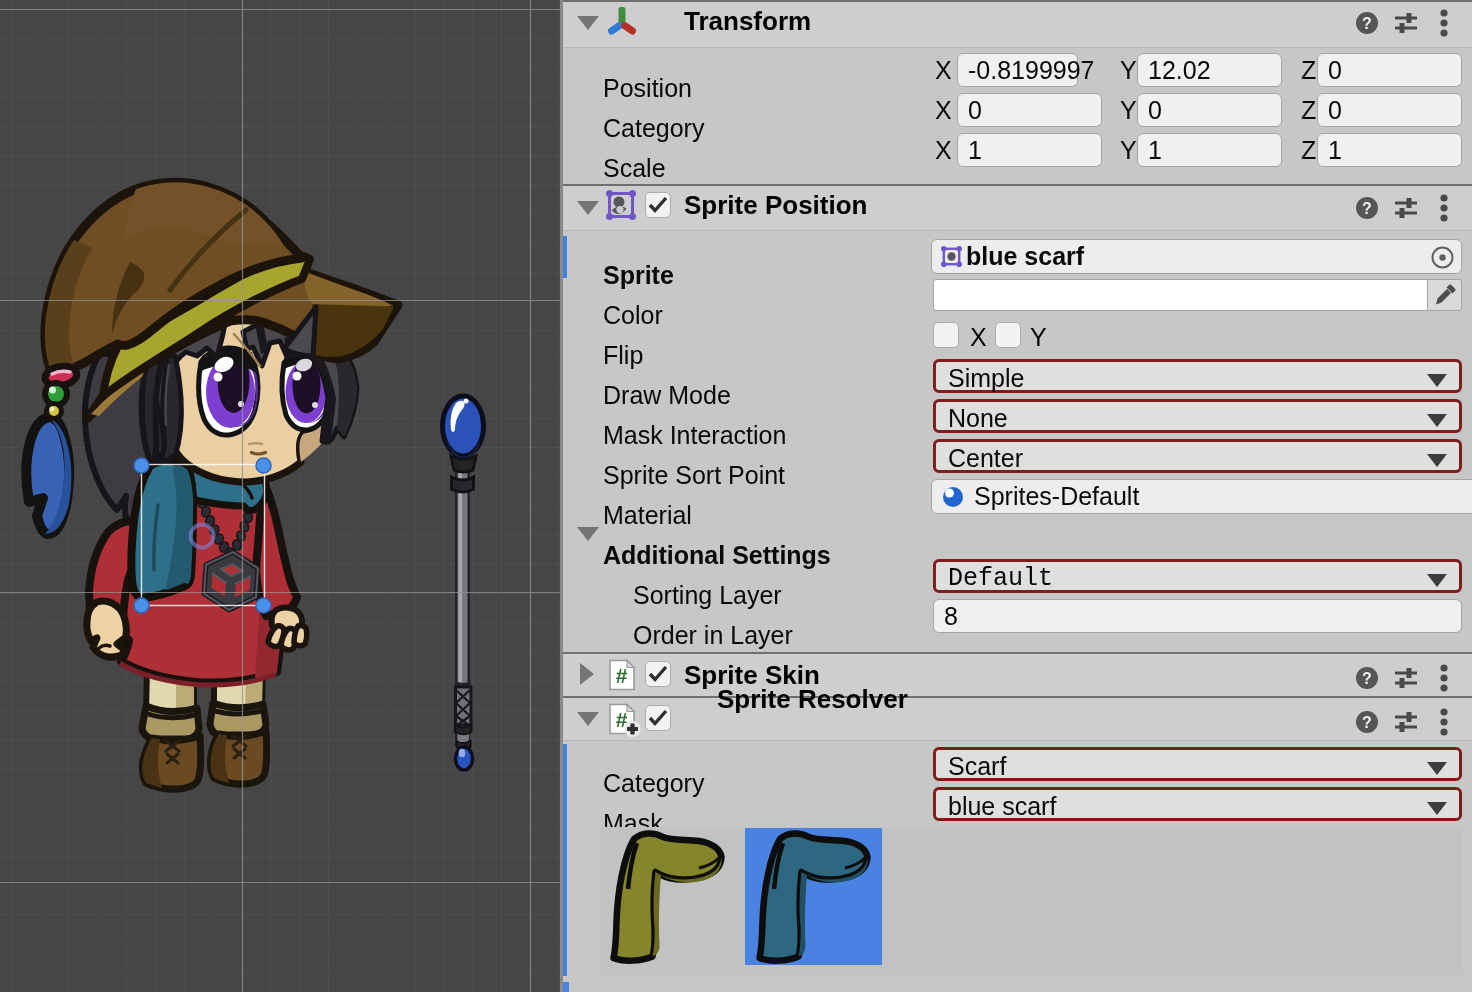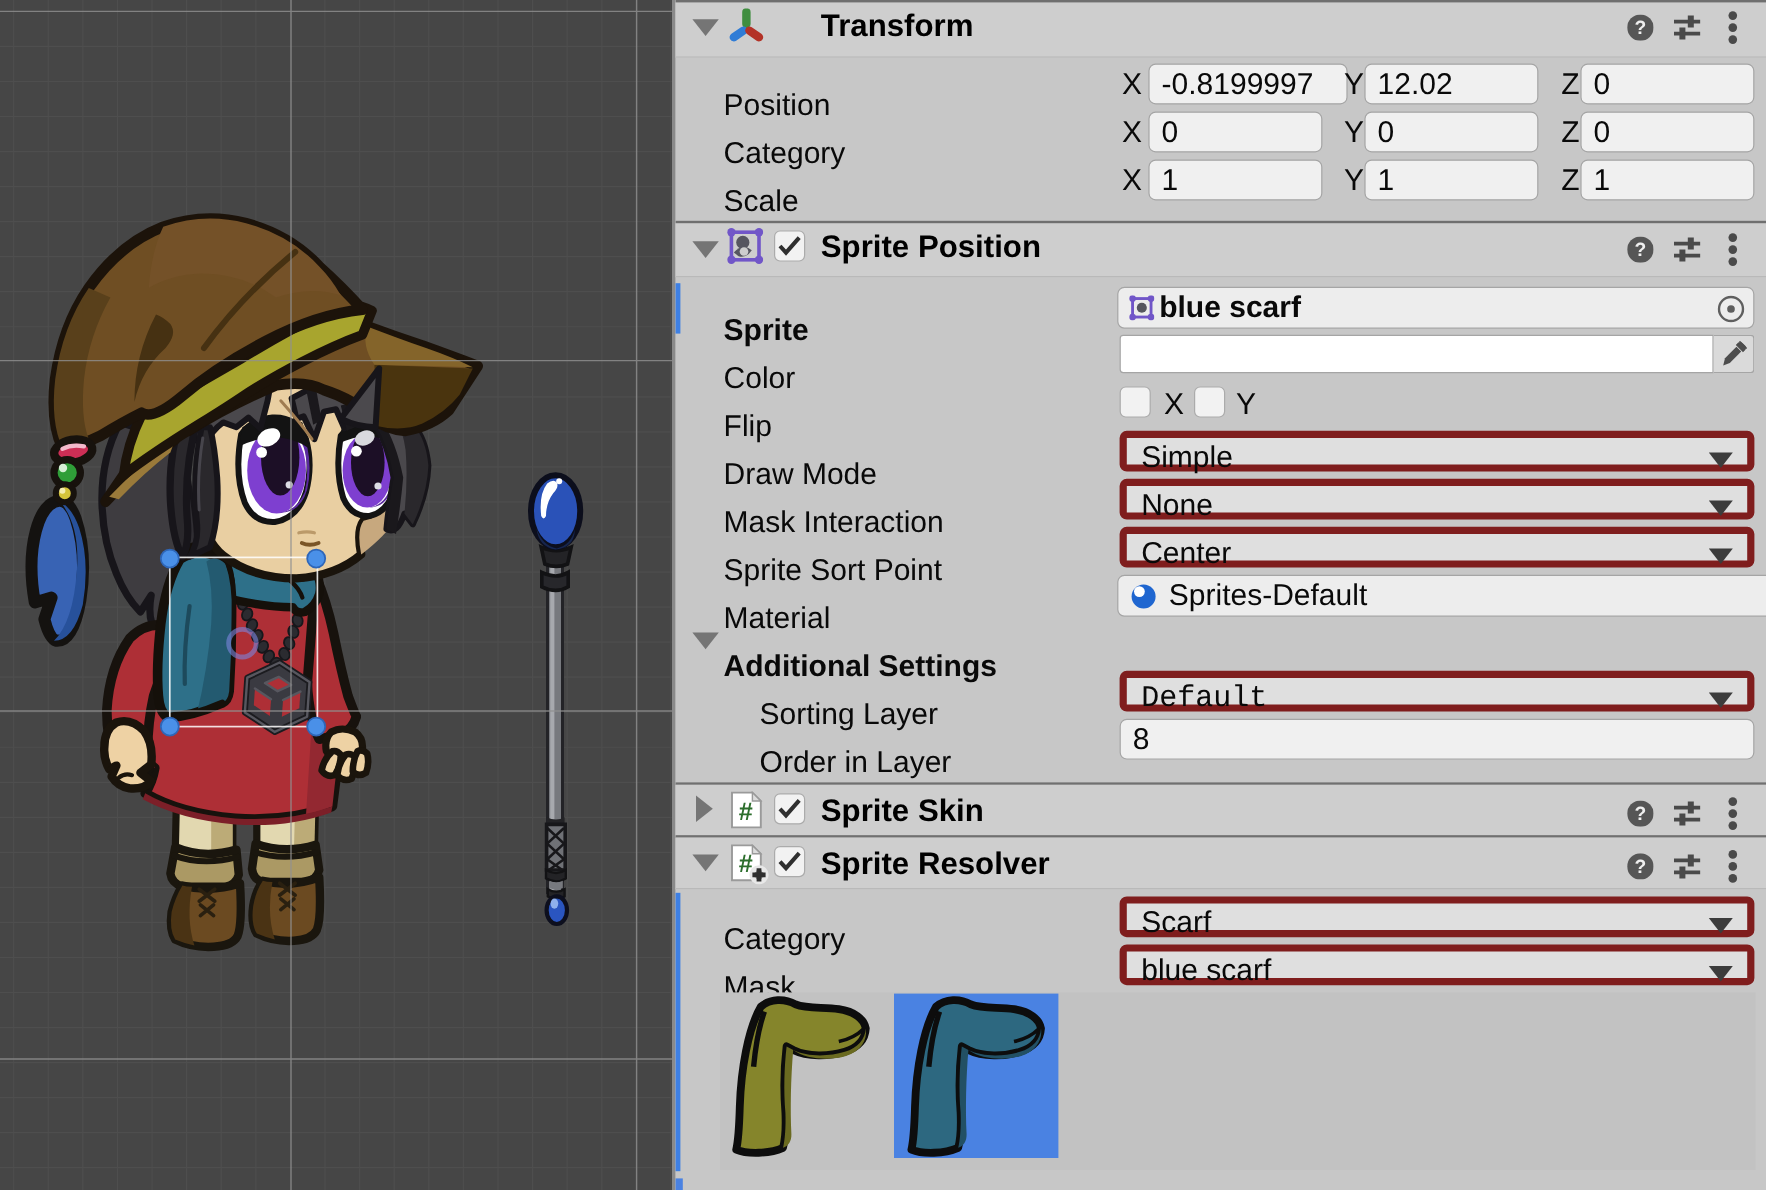--- a/index.html
+++ b/index.html
@@ -9,21 +9,21 @@
 #scene{position:absolute;left:0;top:0;width:560px;height:992px;background:#464646;}
 #vsep{position:absolute;left:560px;top:0;width:3px;height:992px;background:#8a8a8a;}
 #insp{position:absolute;left:563px;top:0;width:909px;height:992px;background:#c7c7c7;color:#090909;}
 .abs{position:absolute;}
 .hdr{position:absolute;left:0;width:909px;background:#cecece;}
 .htitle{position:absolute;left:121px;font-size:26px;font-weight:bold;color:#000;}
 .lbl{position:absolute;left:40px;font-size:25px;color:#090909;margin-top:18px;}
 .fld{position:absolute;background:#f0f0f0;border:1px solid #a5a5a5;border-radius:6px;
   font-size:25px;color:#090909;box-sizing:border-box;}
 .fld .v{position:absolute;left:10px;top:2px;}
-.drop{position:absolute;background:#dfdfdf;border:6px solid #7f1d1d;border-radius:6px;
+.drop{position:absolute;background:#dfdfdf;border:3px solid #7f1d1d;border-radius:6px;
   font-size:25px;color:#090909;box-sizing:border-box;}
 .drop .v{position:absolute;left:12px;top:2px;}
 .caret{position:absolute;right:12px;top:12px;width:0;height:0;
   border-left:10px solid transparent;border-right:10px solid transparent;border-top:13px solid #3c3c3c;}
 .axis{position:absolute;font-size:25px;color:#090909;}
 .tri-d{position:absolute;width:0;height:0;border-left:11px solid transparent;border-right:11px solid transparent;border-top:14px solid #757575;}
 .tri-r{position:absolute;width:0;height:0;border-top:11px solid transparent;border-bottom:11px solid transparent;border-left:14px solid #757575;}
 .chk{position:absolute;width:26px;height:26px;background:#f2f2f2;border:1px solid #ababab;border-radius:5px;box-sizing:border-box;}
 .sep{position:absolute;left:0;width:909px;height:2px;background:#707070;}
 .hicons{position:absolute;top:0;width:909px;height:42px;}
@@ -232,21 +232,21 @@
             <circle cx="4" cy="14" r="3.6"></circle>
             <circle cx="4" cy="24" r="3.6"></circle>
           </g>
       </svg>
     </div>
     <div class="lbl" style="top:56px;">Position</div>
     <div class="lbl" style="top:96px;">Category</div>
     <div class="lbl" style="top:136px;">Scale</div>
 
     <div class="axis" style="left:372px;top:56px;">X</div>
-    <div class="fld" style="left:394px;top:53px;width:166px;height:34px;">
+    <div class="fld" style="left:394px;top:53px;width:121px;height:34px;">
         <span class="v">-0.8199997</span>
       </div>
     <div class="axis" style="left:557px;top:56px;">Y</div>
     <div class="fld" style="left:574px;top:53px;width:145px;height:34px;">
         <span class="v">12.02</span>
       </div>
     <div class="axis" style="left:738px;top:56px;">Z</div>
     <div class="fld" style="left:754px;top:53px;width:145px;height:34px;">
         <span class="v">0</span>
       </div>
@@ -434,21 +434,21 @@
       <path d="M20 1.5 L20 8.5 L27 8.5 Z" fill="#dcdcdc" stroke="#9a9a9a" stroke-width="1.2"></path>
       <text x="14.5" y="24" font-size="21" font-weight="bold" fill="#2c6e2c" text-anchor="middle" font-family="Liberation Sans">#</text>
       <circle cx="25.5" cy="26" r="8" fill="#e8e8e8"></circle>
       <path d="M22 24 L29 24 L29 28 L22 28 Z M23.5 22.5 L27.5 22.5 L27.5 29.5 L23.5 29.5 Z" fill="#2f2f2f"></path>
       <path d="M25.5 20.5 L25.5 31.5 M20 26 L31 26" stroke="#2f2f2f" stroke-width="4"></path>
     </svg>
     <div class="chk" style="left:82px;top:705px;"></div>
     <svg class="abs" style="left:85px;top:709px;" width="20" height="18" viewBox="0 0 20 18">
       <path d="M2 9 L7 14.5 L18 2" fill="none" stroke="#2f2f2f" stroke-width="3.4"></path>
     </svg>
-    <div class="htitle" style="top:704px;">Sprite Resolver</div>
+    <div class="htitle" style="top:684px;margin-left:33px;">Sprite Resolver</div>
     <div class="hicons" style="top:700px;">
       <svg class="abs" style="left:793px;top:11px;" width="22" height="22" viewBox="0 0 22 22">
         <circle cx="11" cy="11" r="11" fill="#565656"></circle>
         <text x="11" y="16.5" font-size="16" font-weight="bold" fill="#efefef" text-anchor="middle" font-family="Liberation Sans">?</text>
       </svg>
       <svg class="abs" style="left:832px;top:11px;" width="22" height="22" viewBox="0 0 22 22">
         <g stroke="#4a4a4a" stroke-width="3">
           <path d="M0 6 L22 6 M0 16 L22 16"></path>
           <path d="M14 1 L14 11 M7 11 L7 21" stroke-width="5"></path>
         </g>

